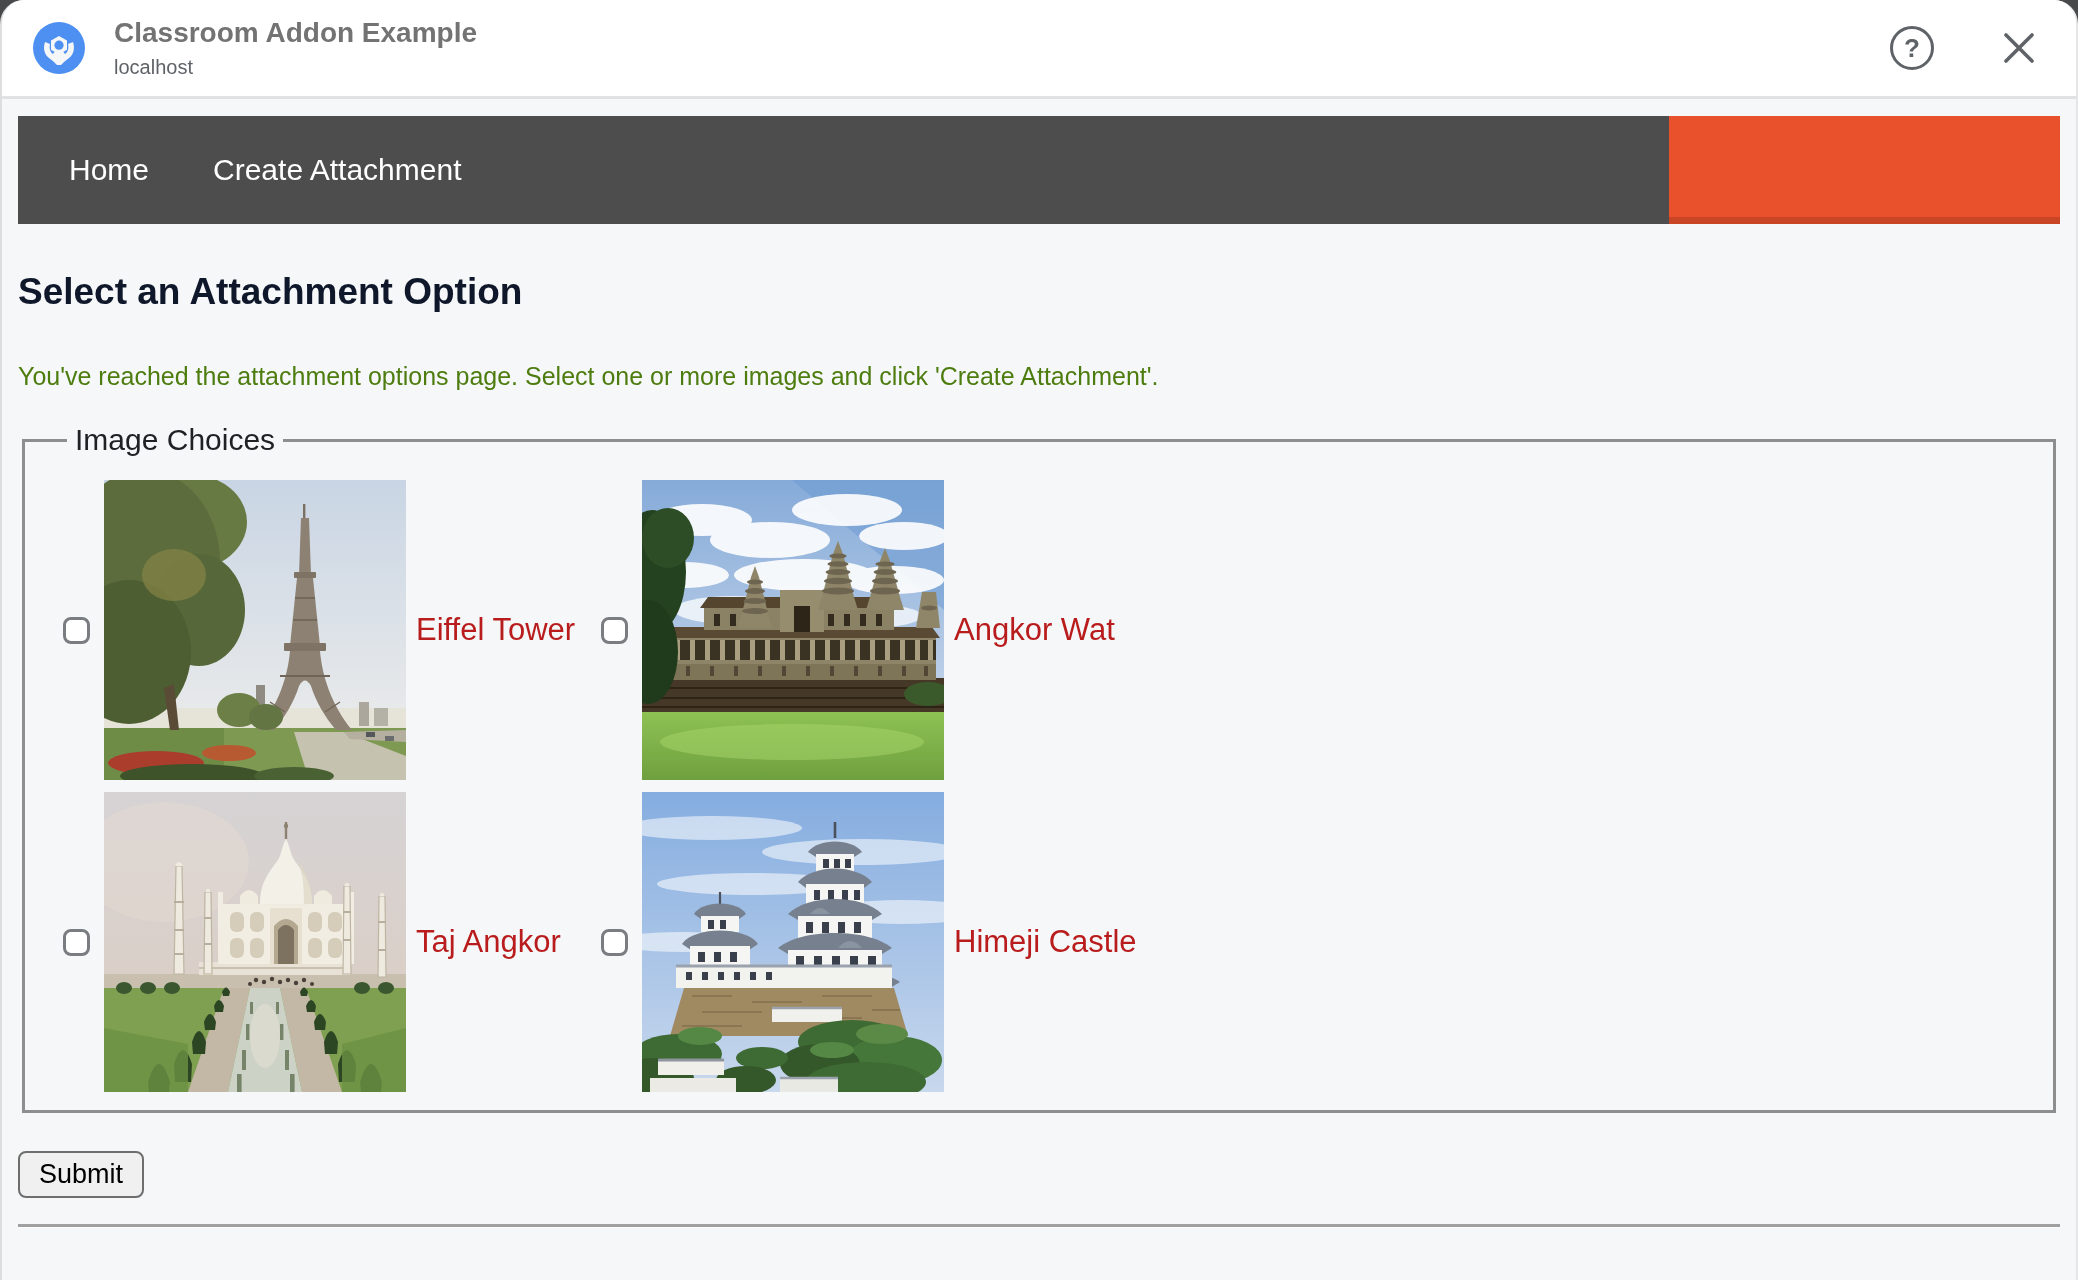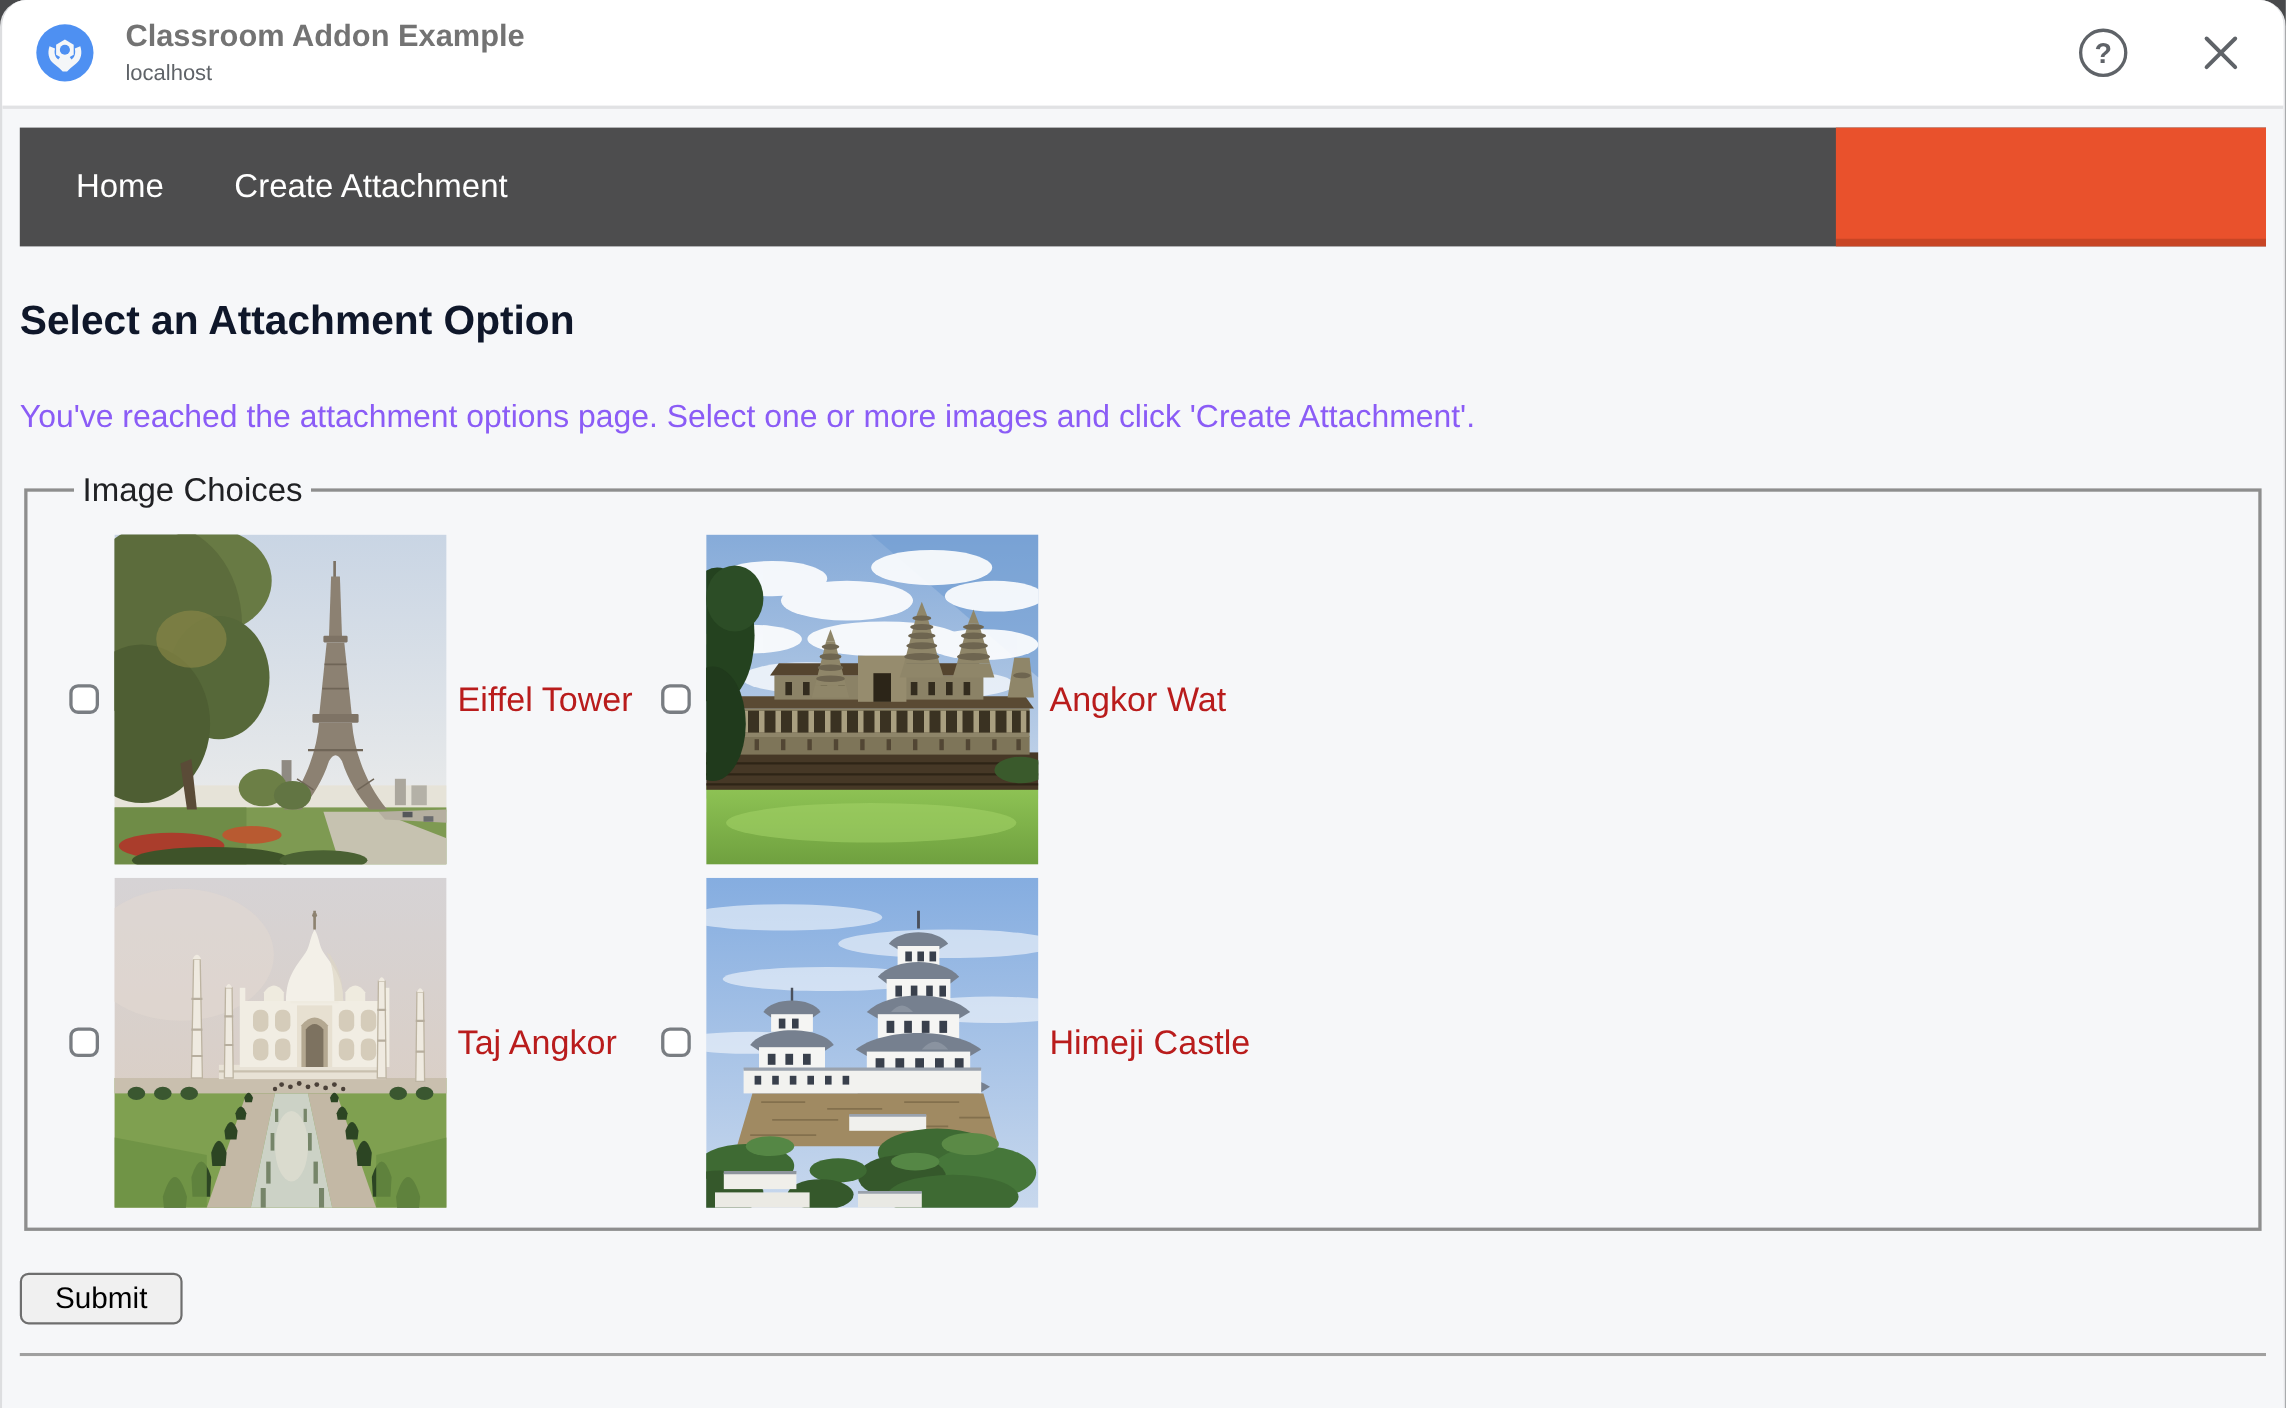--- a/index.html
+++ b/index.html
@@ -42,21 +42,21 @@
   .nav-link{color:#FFFFFF;font-size:30px;margin-left:35px;cursor:pointer;text-decoration:none;}
   .nav-link + .nav-link{margin-left:64px;}
   .nav-accent{
     position:absolute;right:0;top:0;height:100%;width:391px;
     background:#E9512C;box-shadow:inset 0 -7px 0 rgba(0,0,0,.14);
   }
   h1.page-title{
     margin:46px 0 0 0;font-size:37px;font-weight:bold;color:#0f172a;line-height:1.2;
   }
   p.intro{
-    margin:46px 0 0 0;font-size:29px;color:#8b5cf6;line-height:1.35;
+    margin:46px 0 0 0;font-size:25px;color:#4d7c0f;line-height:1.35;
   }
   fieldset.image-choices{
     margin:28px 4px 0 4px;border:3px solid #8E8E8E;
     padding:22px 16px 18px 38px;
   }
   legend.image-choices-legend{
     font-size:30px;color:#202124;padding:0 8px;margin-left:4px;line-height:36px;
   }
   .choices-grid{
     display:grid;grid-template-columns:538px auto;row-gap:12px;justify-content:start;
@@ -66,21 +66,21 @@
     appearance:none;-webkit-appearance:none;
     width:27px;height:27px;margin:0 14px 0 0;flex:0 0 auto;
     border:3px solid #797D82;border-radius:8px;background:#FFFFFF;cursor:pointer;
   }
   .thumb{width:302px;height:300px;flex:0 0 auto;display:block;}
   .choice-text{font-size:31px;color:#b91c1c;margin-left:10px;white-space:nowrap;}
   .submit-btn{
     margin-top:38px;font-family:inherit;
     font-size:27px;color:#000;background:#F0F0F0;
     border:2px solid #6E6E6E;border-radius:8px;
-    padding:6px 30px;cursor:pointer;
+    padding:6px 19px;cursor:pointer;
   }
   hr.bottom-divider{
     margin:26px 0 0 0;height:0;border:none;
     border-top:3px solid #A0A0A0;border-bottom:1px solid #FDFDFD;
   }
 </style>
 </head>
 <body>
 
 <div class="dialog">

